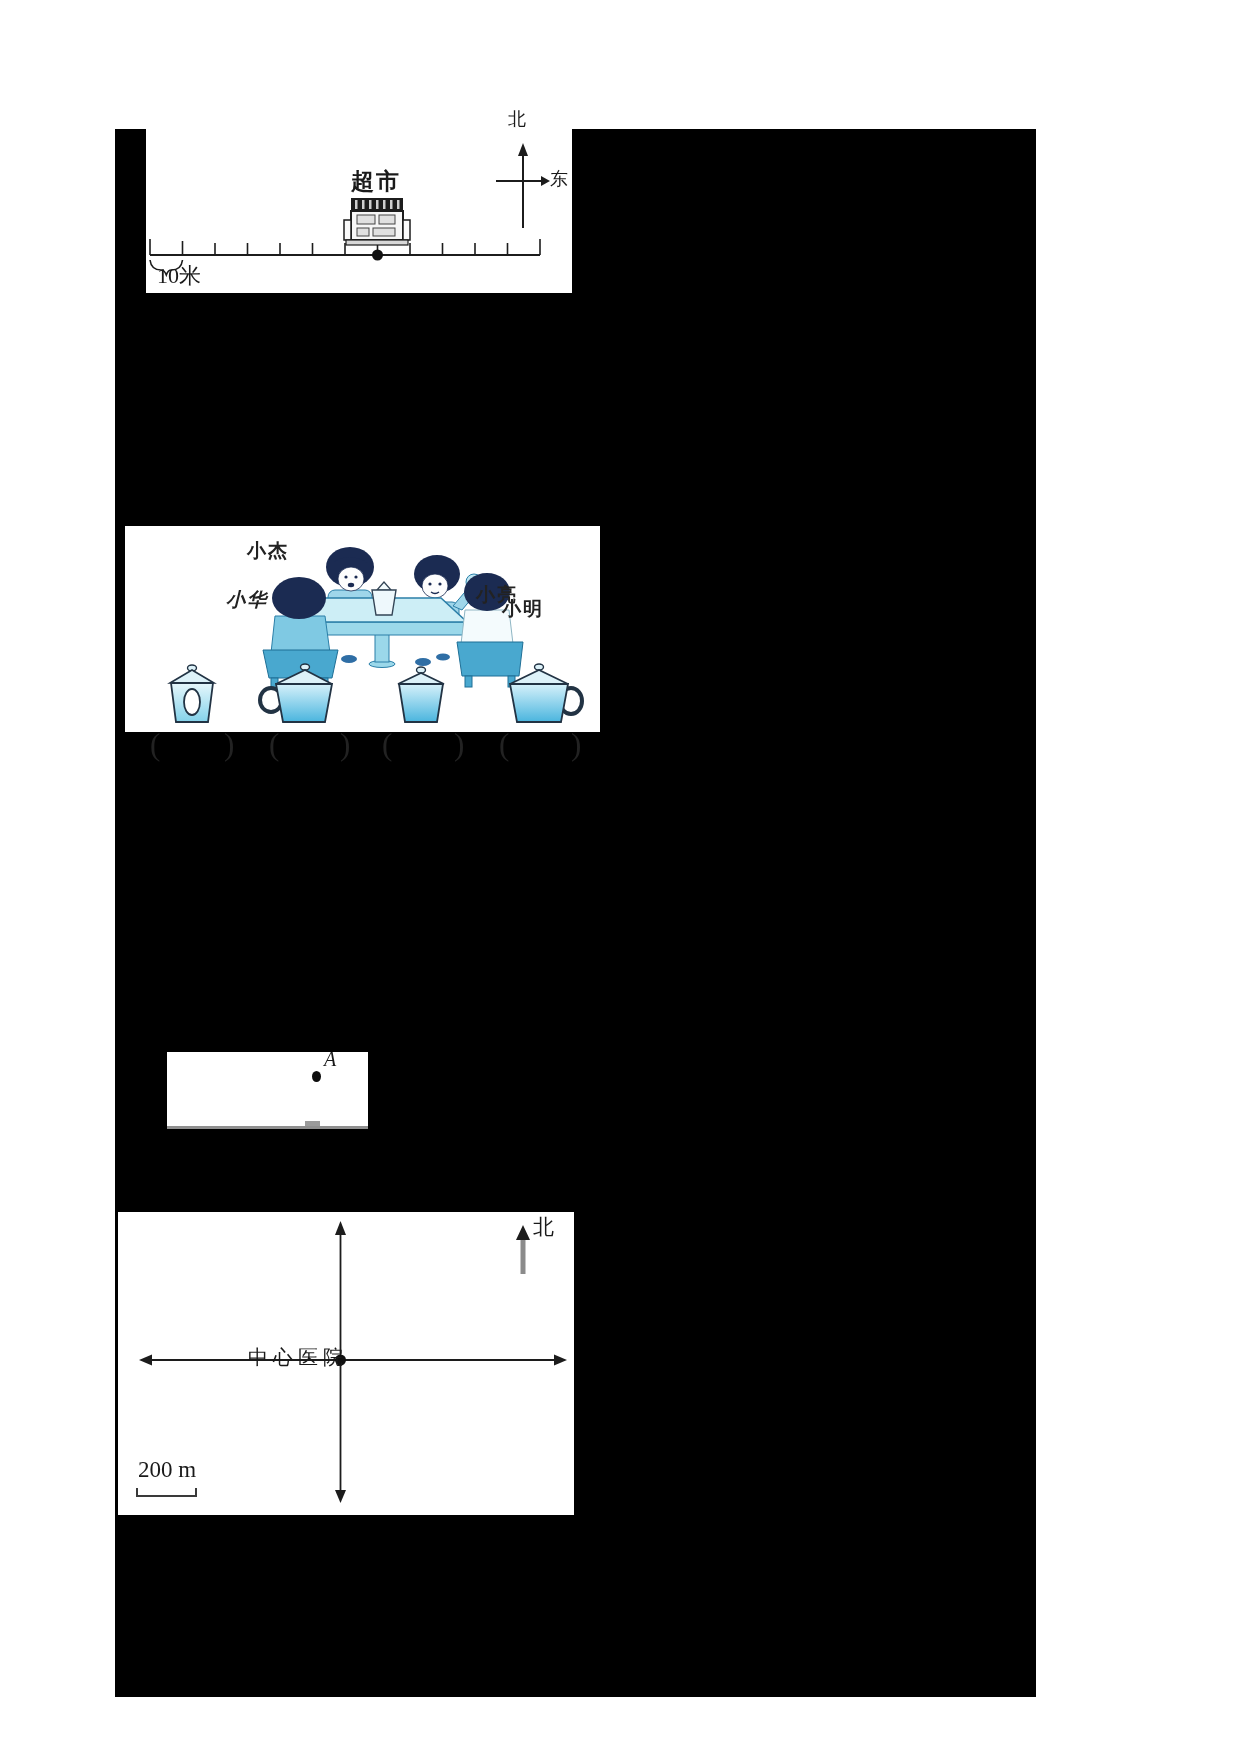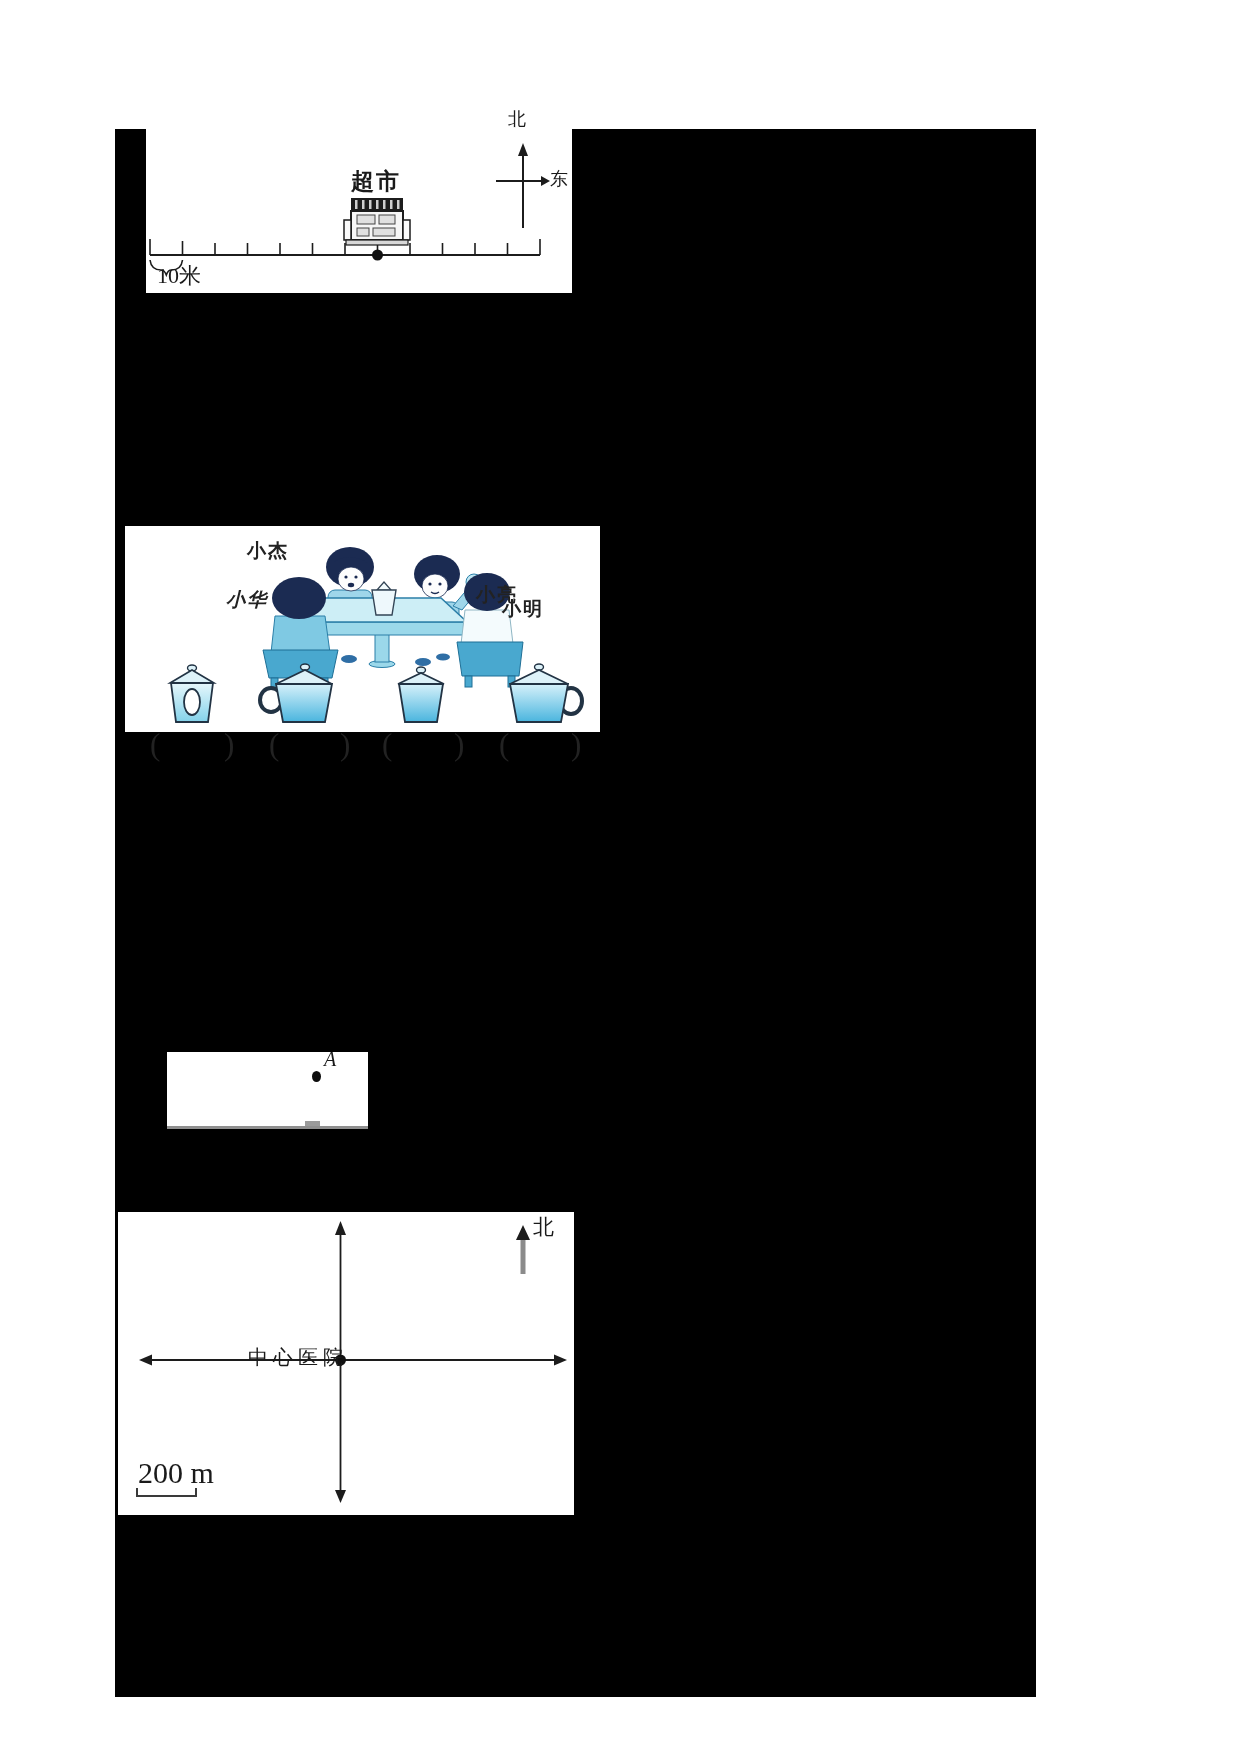--- a/index.html
+++ b/index.html
@@ -24,21 +24,21 @@
   .paren{position:absolute;top:201px;font-size:31px;color:#222;font-weight:500;}
   .pp1o{left:25px;}  .pp1c{left:99px;}
   .pp2o{left:144px;} .pp2c{left:215px;}
   .pp3o{left:257px;} .pp3c{left:329px;}
   .pp4o{left:374px;} .pp4c{left:446px;}
   .point-dot{position:absolute;left:145px;top:19px;width:9px;height:11px;border-radius:50%;background:#0d0d0d;}
   .lbl-A{left:157px;top:-3px;font-size:20px;font-style:italic;}
   .edge-notch{position:absolute;left:138px;top:69px;width:15px;height:5px;background:#9a9a9a;}
   .lbl-n4{left:415px;top:5px;font-size:21px;}
   .lbl-hospital{left:130px;top:135px;font-size:20px;letter-spacing:5px;}
-  .lbl-200m{left:20px;top:246px;font-size:30px;}
+  .lbl-200m{left:20px;top:246px;font-size:23px;}
   svg{position:absolute;left:0;top:0;}
 </style>
 </head>
 <body>
 
 <div class="page">
 
   <div class="redaction"></div>
 
   <div class="panel" id="panel-supermarket">

